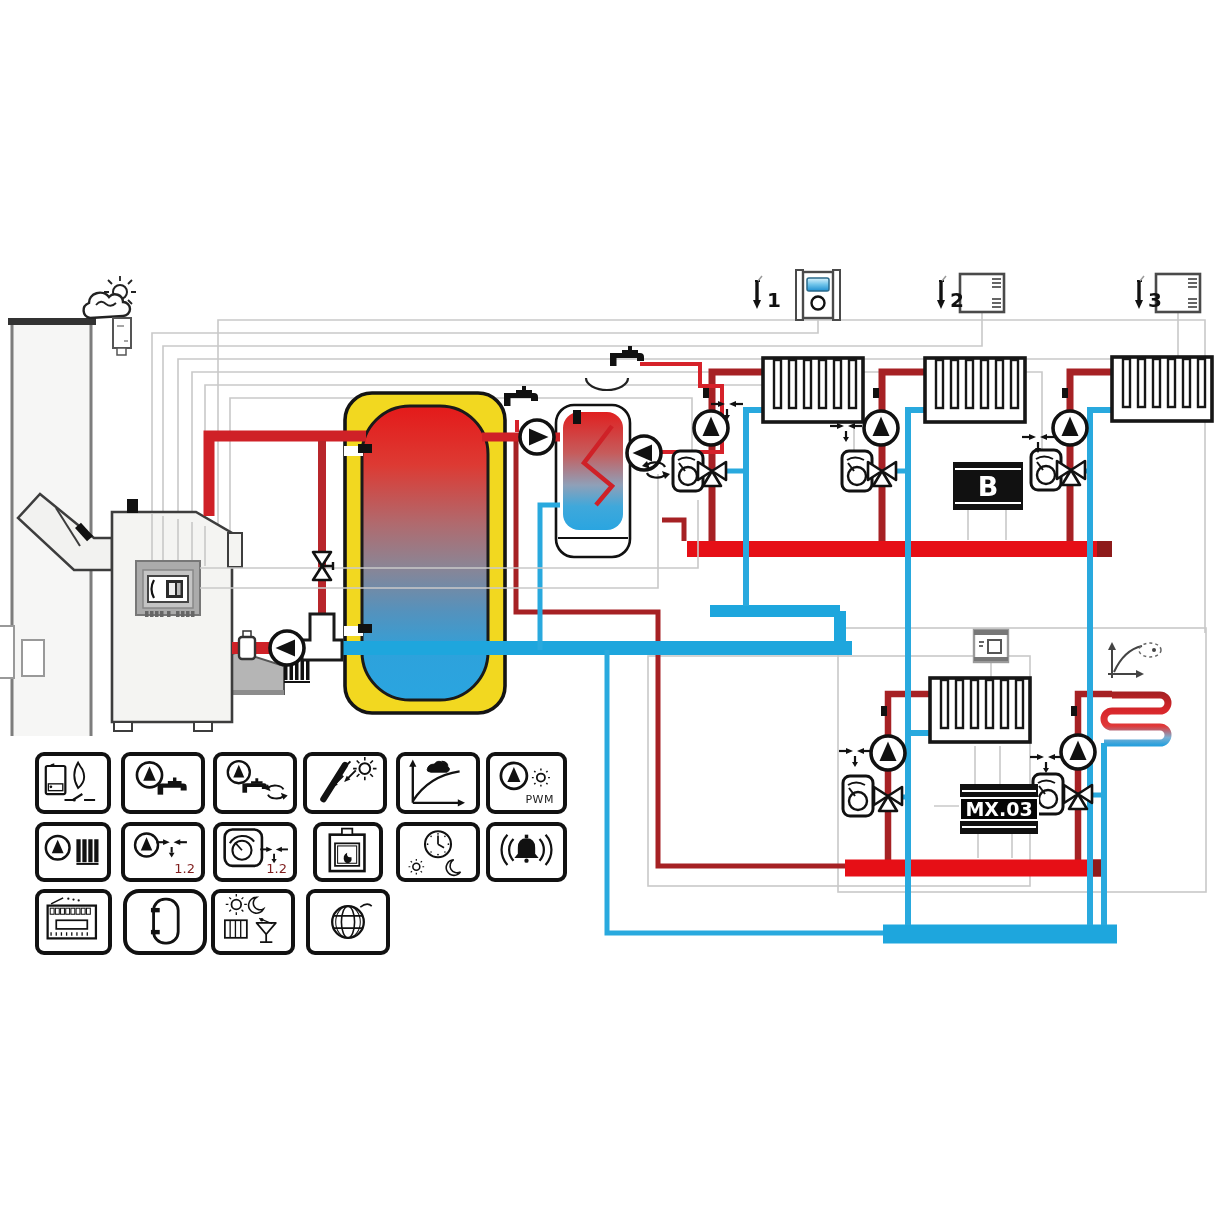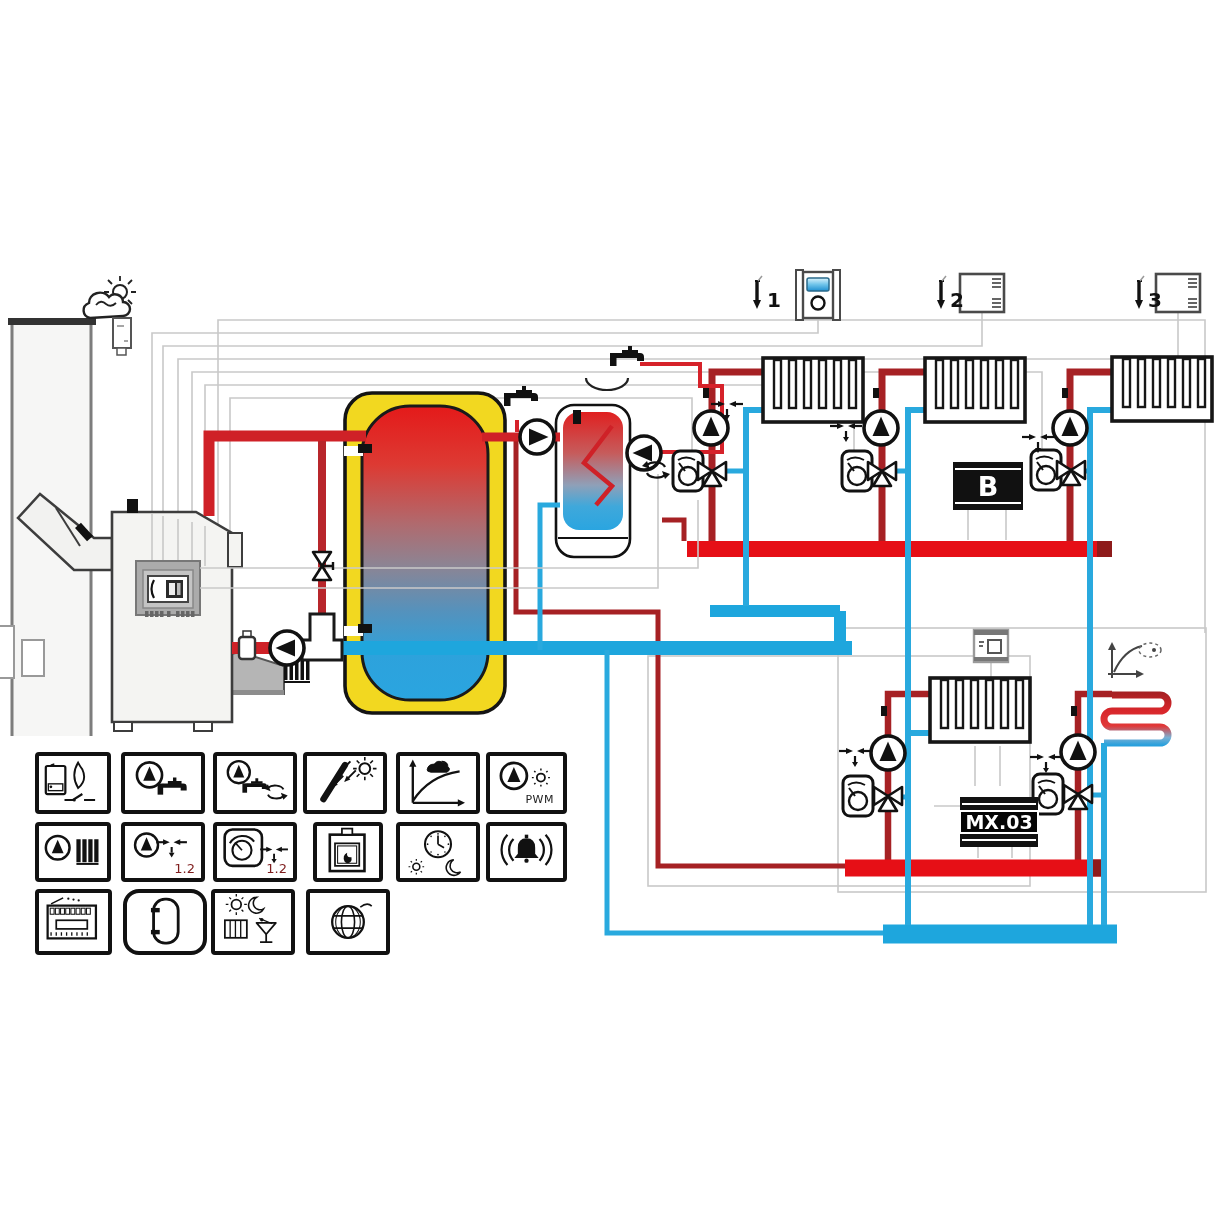--- a/index.html
+++ b/index.html
@@ -5,21 +5,21 @@
   html,body{margin:0;padding:0;background:#fff;}
   body{width:1214px;height:1214px;position:relative;overflow:hidden;
        font-family:"DejaVu Sans","Liberation Sans",sans-serif;color:#111;}
   #stage{position:absolute;inset:0;}
   svg.scene{position:absolute;left:0;top:0;}
   .sensor-num{position:absolute;font-size:20px;font-weight:700;color:#111;}
   .blackbox{position:absolute;color:#fff;display:flex;align-items:center;justify-content:center;
      font-weight:700;border:2px solid #111;
      background:linear-gradient(#111 0 4px,#fff 4px 6px,#111 6px calc(100% - 6px),#fff calc(100% - 6px) calc(100% - 4px),#111 calc(100% - 4px) 100%);}
   .blackbox .inner-label{border:2px solid #fff;padding:0 4px;line-height:1.1;background:#050505;}
-  .tile{position:absolute;background:#fff;border:4px solid #111;border-radius:4px;box-sizing:border-box;}
+  .tile{position:absolute;background:#fff;border:4px solid #111;border-radius:9px;box-sizing:border-box;}
   .tile svg{width:100%;height:100%;display:block;}
   .tile .tlabel{position:absolute;right:6px;bottom:2px;font-size:13px;color:#7f1d1d;}
   .tile .tlabel.pwm{font-size:11px;bottom:4px;right:9px;letter-spacing:.5px;color:#222;}
 </style>
 </head>
 <body>
 
 <div id="stage">
 <svg class="scene" width="1214" height="1214" viewBox="0 0 1214 1214">
   <defs>
@@ -349,21 +349,21 @@
         <polygon points="1136,670 1136,678 1144,674" fill="#444" stroke="none"></polygon>
     <path d="M1114,672 Q1124,650 1142,646" stroke-width="2"></path>
     <ellipse cx="1150" cy="650" rx="11" ry="7" stroke="#666" stroke-width="1.5" stroke-dasharray="3,3"></ellipse>
     <circle cx="1154" cy="650" r="2" fill="#444" stroke="none"></circle>
   </g>
 </svg>
 
 <div class="blackbox" style="left:953px;top:462px;width:66px;height:44px;font-size:27px;">
   <span>B</span>
 </div>
-<div class="blackbox" style="left:960px;top:784px;width:74px;height:46px;font-size:19px;margin-top:13px;">
+<div class="blackbox" style="left:960px;top:784px;width:74px;height:46px;font-size:19px;">
   <span class="inner-label">MX.03</span>
 </div>
 
 <span class="sensor-num" style="left:767px;top:288px;">1</span>
 <span class="sensor-num" style="left:950px;top:288px;">2</span>
 <span class="sensor-num" style="left:1148px;top:288px;">3</span>
 
 <div class="tile" style="left:35px;top:752px;width:76px;height:62px;">
   <svg viewBox="0 0 80 60">
     <path d="M18,8 q-7,1 -6,8" stroke="#111" stroke-width="2.5" fill="none"></path>

